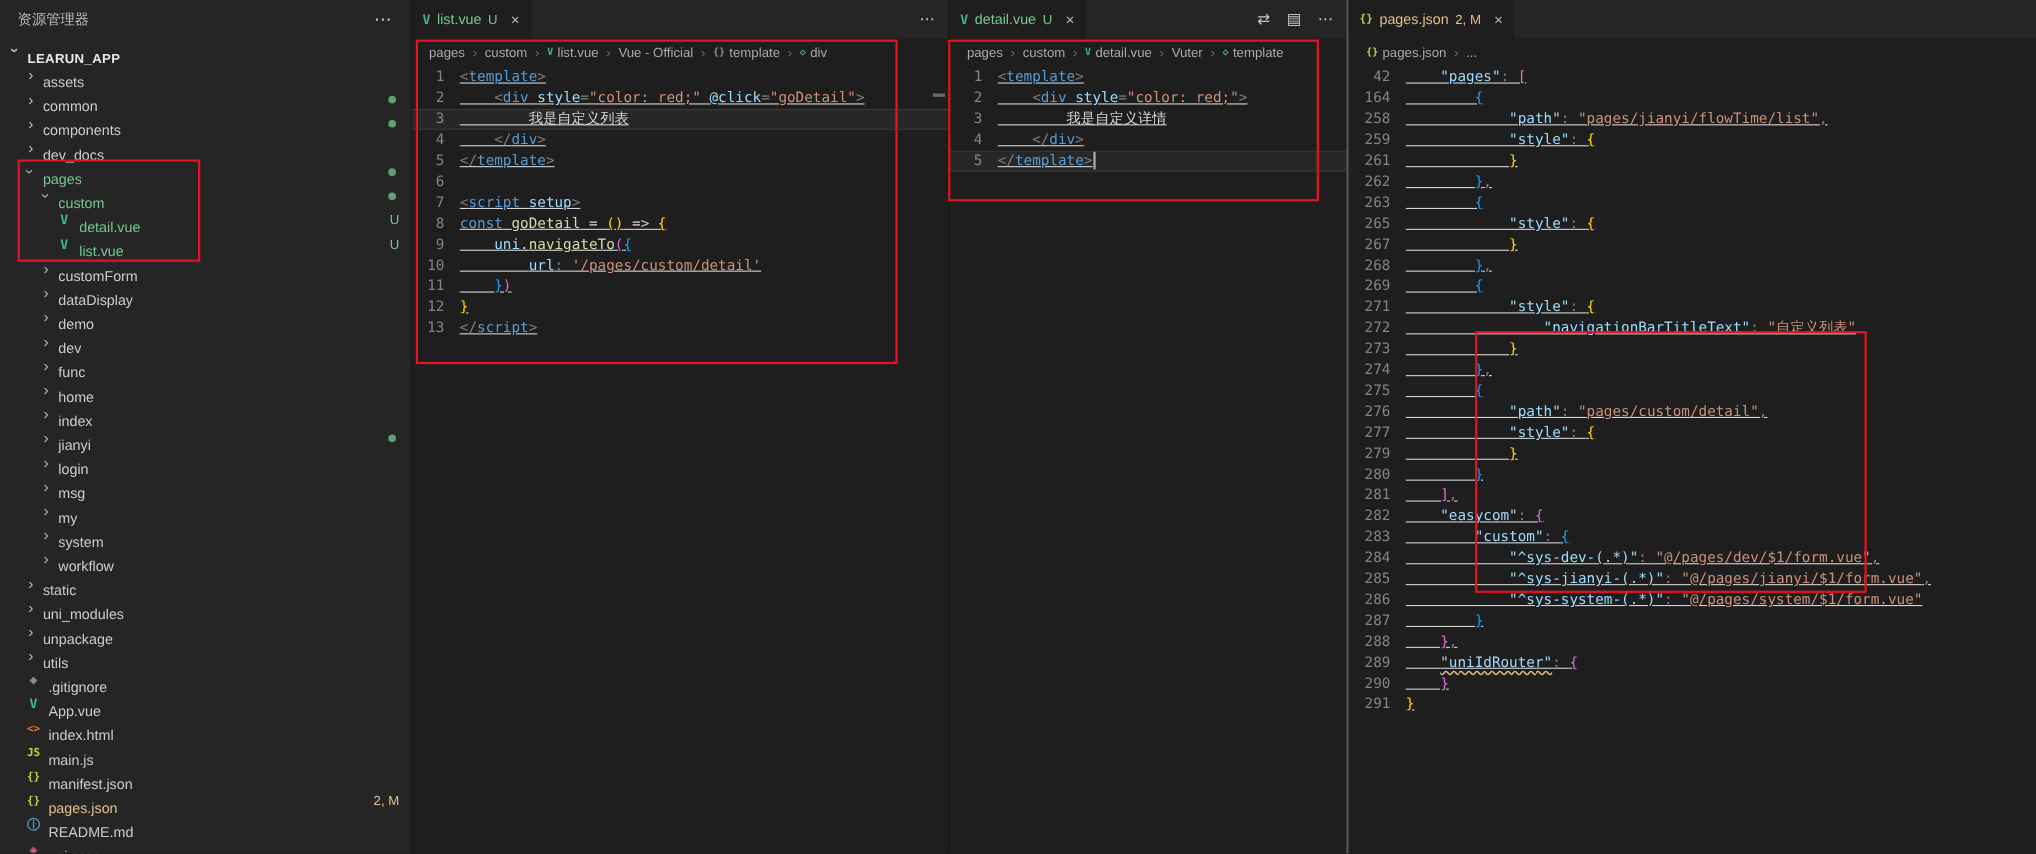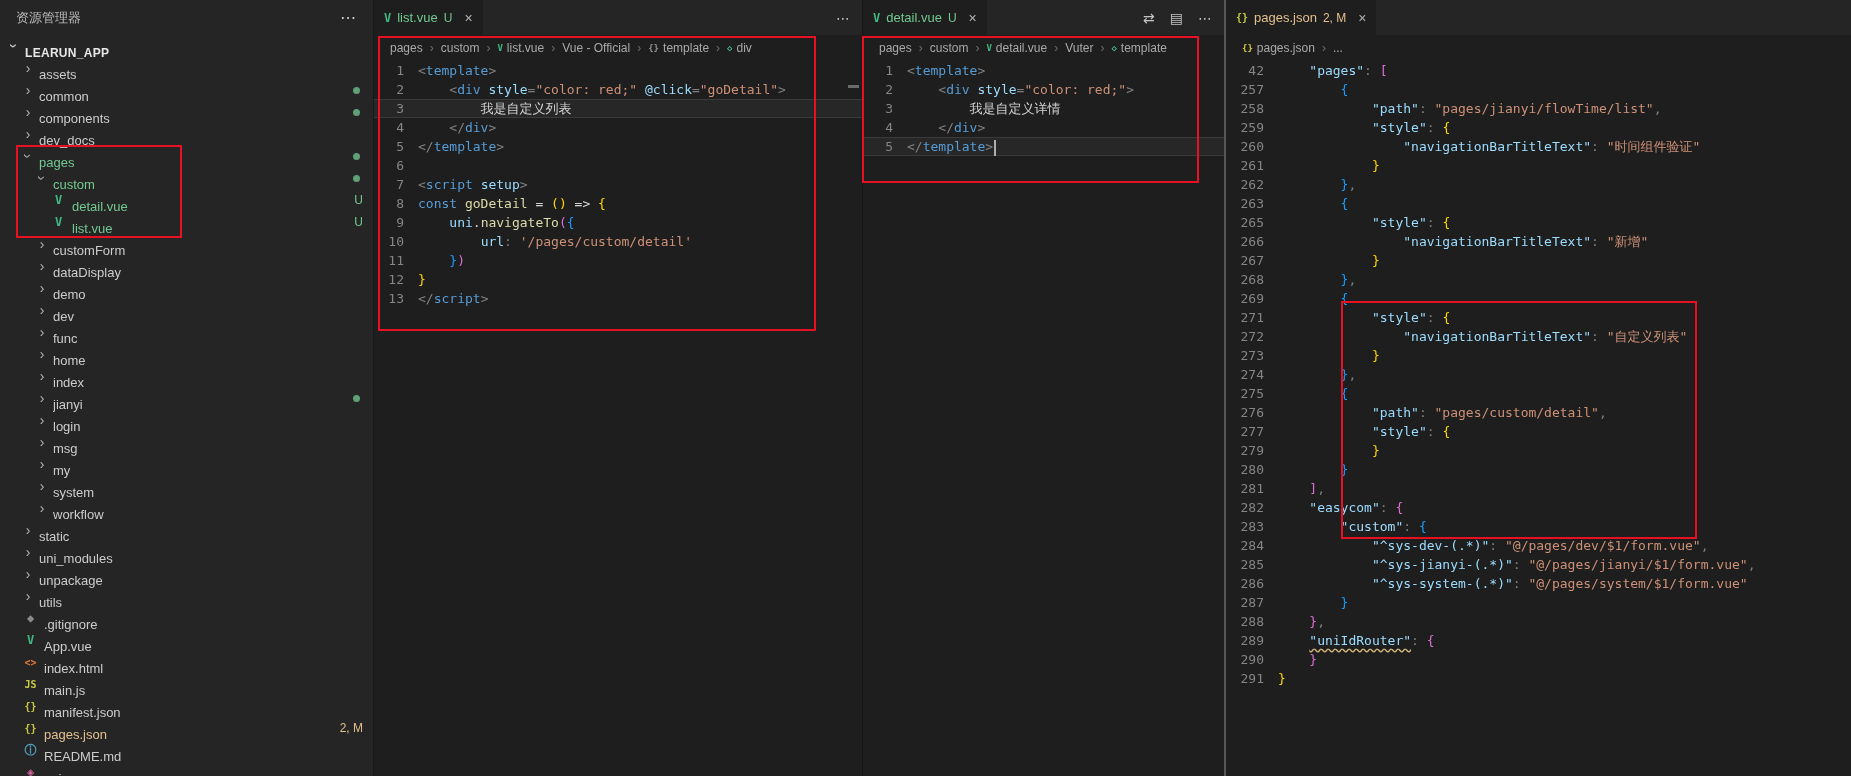--- a/index.html
+++ b/index.html
@@ -53,21 +53,21 @@
   .bc-item { display:flex; align-items:center; gap:4px; cursor:pointer; }
   .bc-item .ficon { width:auto; font-size:9px; }
 
   .code { flex:1; position:relative; overflow:hidden; cursor:text;
           font-family:"DejaVu Sans Mono","Liberation Mono",monospace; font-size:13px; line-height:19px; }
   .cline { display:flex; height:19px; white-space:pre; }
   .cline.current { background:rgba(255,255,255,0.045);
                    box-shadow:inset 0 1px 0 #3a3a3a, inset 0 -1px 0 #3a3a3a; }
   .lnum { flex:none; width:44px; text-align:right; color:#858585; padding-right:14px; }
   .p2 .lnum { width:52px; }
-  .ltext { flex:1; color:#d4d4d4; }
+  .ltext { flex:1; color:#d4d4d4;text-decoration:underline; }
 
   .tk-pun { color:#808080; } .tk-tag { color:#569cd6; } .tk-attr { color:#9cdcfe; }
   .tk-str { color:#ce9178; } .tk-kw  { color:#569cd6; } .tk-fn  { color:#dcdcaa; }
   .tk-txt { color:#d4d4d4; } .tk-key { color:#9cdcfe; }
   .tk-b1 { color:#ffd700; } .tk-b2 { color:#da70d6; } .tk-b3 { color:#179fff; }
   .tk-keyw { color:#9cdcfe; text-decoration:underline wavy #d7ba7d; text-underline-offset:3px; }
 
   .cursor { display:inline-block; width:2px; height:16px; background:#aeafad;
             vertical-align:middle; margin-left:1px; }
   .ruler-dash { position:absolute; right:3px; top:85px; width:11px; height:3px; background:#6a6a6a; }
@@ -359,29 +359,27 @@
             <span class="ficon" style="color: rgb(203, 203, 65);">{}</span>
             <span>pages.json</span>
           </span>
           <span class="bc-sep">›</span>
           <span class="bc-item">
             <span>...</span>
           </span>
         </div>
       <div class="code">
           <div class="cline"><span class="lnum">42</span><span class="ltext"><span class="tk-key">    "pages"</span><span class="tk-pun">: </span><span class="tk-b2">[</span></span></div>
-          <div class="cline"><span class="lnum">257</span><span class="ltext"><span class="tk-b3">        {</span></span></div>
+          <div class="cline"><span class="lnum">164</span><span class="ltext"><span class="tk-b3">        {</span></span></div>
           <div class="cline"><span class="lnum">258</span><span class="ltext"><span class="tk-key">            "path"</span><span class="tk-pun">: </span><span class="tk-str">"pages/jianyi/flowTime/list"</span><span class="tk-pun">,</span></span></div>
           <div class="cline"><span class="lnum">259</span><span class="ltext"><span class="tk-key">            "style"</span><span class="tk-pun">: </span><span class="tk-b1">{</span></span></div>
-          <div class="cline"><span class="lnum">260</span><span class="ltext"><span class="tk-key">                "navigationBarTitleText"</span><span class="tk-pun">: </span><span class="tk-str">"时间组件验证"</span></span></div>
           <div class="cline"><span class="lnum">261</span><span class="ltext"><span class="tk-b1">            }</span></span></div>
           <div class="cline"><span class="lnum">262</span><span class="ltext"><span class="tk-b3">        }</span><span class="tk-pun">,</span></span></div>
           <div class="cline"><span class="lnum">263</span><span class="ltext"><span class="tk-b3">        {</span></span></div>
           <div class="cline"><span class="lnum">265</span><span class="ltext"><span class="tk-key">            "style"</span><span class="tk-pun">: </span><span class="tk-b1">{</span></span></div>
-          <div class="cline"><span class="lnum">266</span><span class="ltext"><span class="tk-key">                "navigationBarTitleText"</span><span class="tk-pun">: </span><span class="tk-str">"新增"</span></span></div>
           <div class="cline"><span class="lnum">267</span><span class="ltext"><span class="tk-b1">            }</span></span></div>
           <div class="cline"><span class="lnum">268</span><span class="ltext"><span class="tk-b3">        }</span><span class="tk-pun">,</span></span></div>
           <div class="cline"><span class="lnum">269</span><span class="ltext"><span class="tk-b3">        {</span></span></div>
           <div class="cline"><span class="lnum">271</span><span class="ltext"><span class="tk-key">            "style"</span><span class="tk-pun">: </span><span class="tk-b1">{</span></span></div>
           <div class="cline"><span class="lnum">272</span><span class="ltext"><span class="tk-key">                "navigationBarTitleText"</span><span class="tk-pun">: </span><span class="tk-str">"自定义列表"</span></span></div>
           <div class="cline"><span class="lnum">273</span><span class="ltext"><span class="tk-b1">            }</span></span></div>
           <div class="cline"><span class="lnum">274</span><span class="ltext"><span class="tk-b3">        }</span><span class="tk-pun">,</span></span></div>
           <div class="cline"><span class="lnum">275</span><span class="ltext"><span class="tk-b3">        {</span></span></div>
           <div class="cline"><span class="lnum">276</span><span class="ltext"><span class="tk-key">            "path"</span><span class="tk-pun">: </span><span class="tk-str">"pages/custom/detail"</span><span class="tk-pun">,</span></span></div>
           <div class="cline"><span class="lnum">277</span><span class="ltext"><span class="tk-key">            "style"</span><span class="tk-pun">: </span><span class="tk-b1">{</span></span></div>

